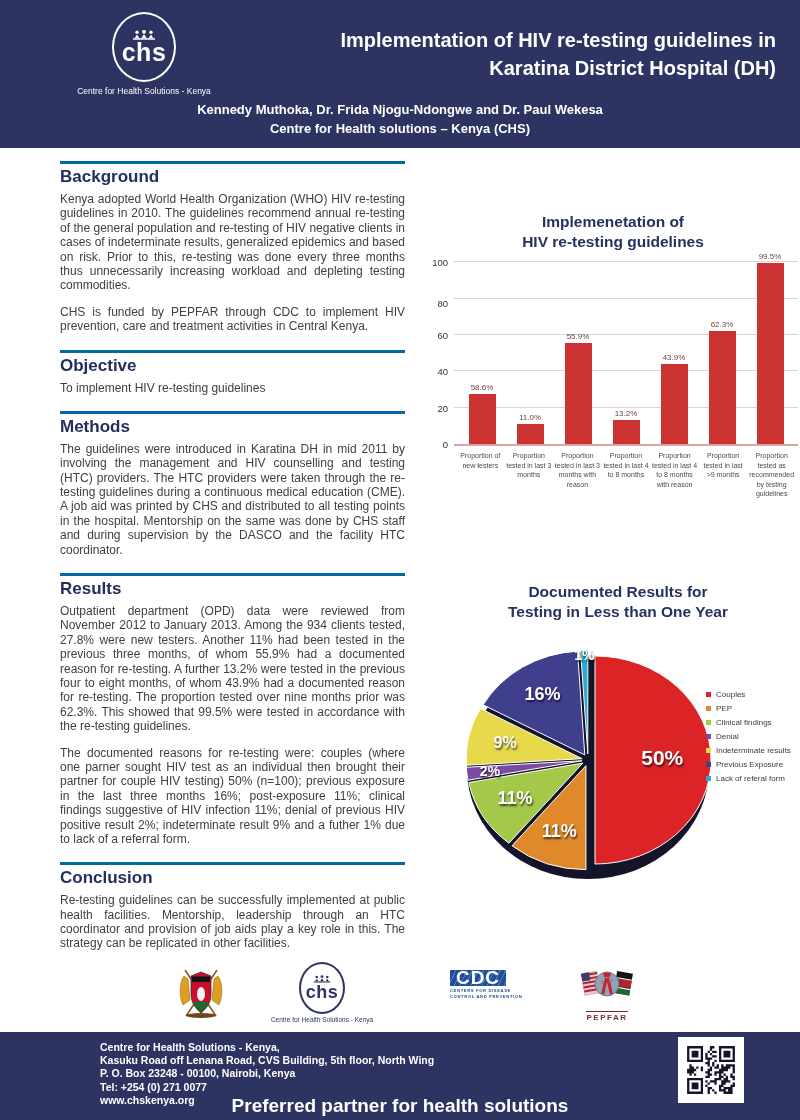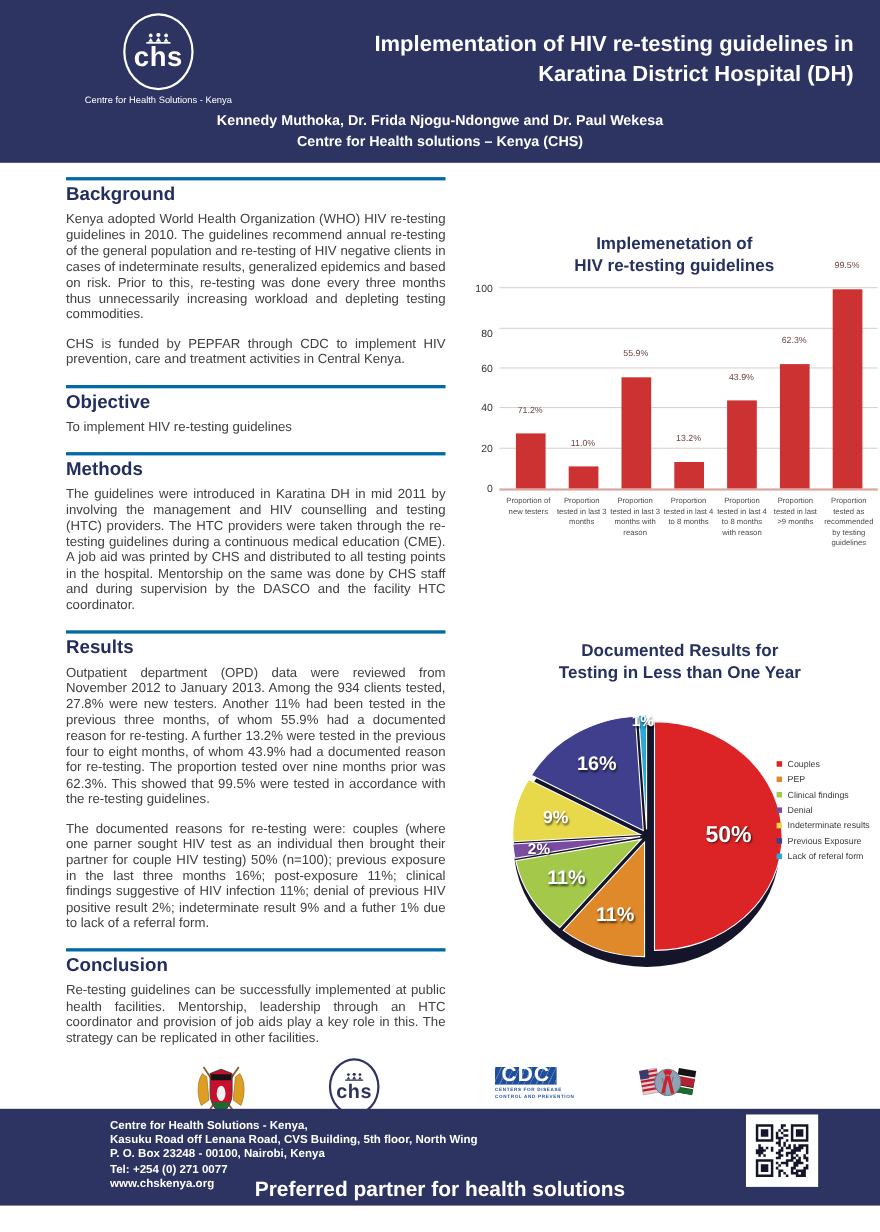--- a/index.html
+++ b/index.html
@@ -28,21 +28,21 @@
   .right-col{position:absolute;left:428px;top:200px;width:370px;height:720px;}
   .chart-title{color:#27315f;font-weight:bold;font-size:15.5px;text-align:center;line-height:1.3;}
   .bar-chart-block .chart-title{margin:12px 0 10px 0;}
   .bar-chart-area{display:flex;}
   .bar-yaxis{position:relative;width:26px;height:182px;}
   .ytick{position:absolute;right:6px;font-size:9.5px;color:#333;}
   .bar-plot{position:relative;flex:1;height:182px;border-bottom:2px solid #dca69f;}
   .gridline{position:absolute;left:0;right:0;height:1px;background:#ddd2d2;}
   .bar-row{position:absolute;left:0;right:0;top:0;bottom:0;display:flex;
            align-items:flex-end;justify-content:space-around;padding:0 4px;}
-  .bar-col{width:27px;display:flex;flex-direction:column;align-items:center;justify-content:flex-end;gap:15px;}
+  .bar-col{width:27px;display:flex;flex-direction:column;align-items:center;justify-content:flex-end;}
   .bar-label{font-size:8px;color:#6e4540;margin-bottom:2px;white-space:nowrap;}
   .bar{width:27px;}
   .bar-cats{margin-left:26px;display:flex;justify-content:space-around;padding:0 2px;margin-top:5px;}
   .cat{width:47px;text-align:center;font-size:7px;line-height:1.35;color:#4a4a4a;}
   .pie-block{position:absolute;top:382px;left:10px;right:0;}
   .pie-block svg{display:block;margin-top:14px;}
   .pie-label{text-shadow:1px 1.5px 2px rgba(0,0,0,.65);}
   .pie-legend{position:absolute;left:268px;top:108px;}
   .legend-item{display:flex;align-items:center;margin-bottom:5px;}
   .swatch{width:5px;height:5px;margin-right:5px;flex:0 0 auto;}
@@ -56,21 +56,21 @@
   .chs-footer .chs-caption{color:#2d3461;font-size:6.5px;margin-top:2px;}
   .cdc-logo{left:450px;top:10px;width:90px;text-align:left;}
   .cdc-box{width:56px;height:16px;background:#1f4e9c;color:#fff;font-size:19px;font-weight:bold;
            display:flex;align-items:center;justify-content:center;letter-spacing:1px;
            background-image:repeating-linear-gradient(115deg,rgba(255,255,255,.25) 0 1px,transparent 1px 5px);}
   .cdc-caption{margin-top:2px;font-size:4.2px;color:#1f4e9c;font-weight:bold;letter-spacing:.6px;line-height:1.4;}
   .pepfar-logo{left:572px;top:6px;width:70px;text-align:center;}
   .pepfar-word{font-size:8px;font-weight:bold;color:#7c2c2c;letter-spacing:1.5px;border-top:1px solid #7c2c2c;
                display:inline-block;padding-top:1px;margin-top:1px;}
   
-  .footer{position:absolute;top:1008px;left:0;right:0;height:88px;background:#2d3461;}
+  .footer{position:absolute;top:1032px;left:0;right:0;height:88px;background:#2d3461;}
   .address{position:absolute;left:100px;top:9px;color:#fff;font-size:10.5px;font-weight:bold;line-height:1.26;}
   .qr{position:absolute;left:678px;top:5px;}
   .tagline{position:absolute;left:0;right:0;top:63px;text-align:center;color:#fff;
            font-size:19px;font-weight:bold;}
 </style>
 </head>
 <body>
 
 <div class="page">
 
@@ -139,21 +139,21 @@
             <div class="ytick" style="bottom: 176px;">100</div>
           </div>
         <div class="bar-plot" id="bar-plot">
             <div class="gridline" style="bottom: 36.4px;"></div>
             <div class="gridline" style="bottom: 72.8px;"></div>
             <div class="gridline" style="bottom: 109.2px;"></div>
             <div class="gridline" style="bottom: 145.6px;"></div>
             <div class="gridline" style="bottom: 182px;"></div>
             <div class="bar-row">
               <div class="bar-col">
-                <div class="bar-label">71.2%</div>
+                <div class="bar-label">58.6%</div>
                 <div class="bar" style="height: 50.596px; background: rgb(204, 50, 49);"></div>
               </div>
               <div class="bar-col">
                 <div class="bar-label">11.0%</div>
                 <div class="bar" style="height: 20.02px; background: rgb(204, 50, 49);"></div>
               </div>
               <div class="bar-col">
                 <div class="bar-label">55.9%</div>
                 <div class="bar" style="height: 101.738px; background: rgb(204, 50, 49);"></div>
               </div>

